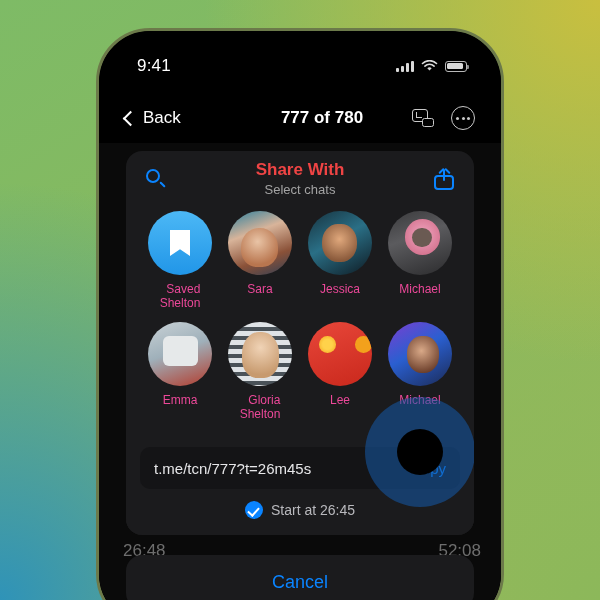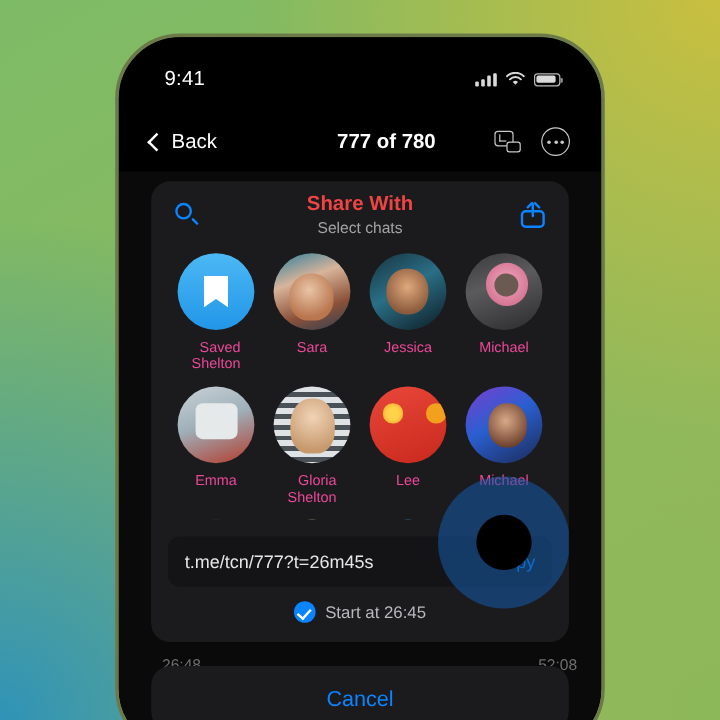--- a/index.html
+++ b/index.html
@@ -54,22 +54,22 @@
   .pip .inner{ position:absolute; right:0; bottom:0; width:12px; height:9px;
     border:1.6px solid #c9c9c9; border-radius:2.5px; background:#000; }
   .pip .arw{ position:absolute; left:4px; top:2.5px; width:6px; height:6px;
     border-left:1.5px solid #c9c9c9; border-bottom:1.5px solid #c9c9c9; }
   .more{ width:24px; height:24px; border:1.6px solid #c9c9c9; border-radius:50%;
     display:flex; align-items:center; justify-content:center; gap:2.5px; cursor:pointer; }
   .more span{ width:3px; height:3px; background:#c9c9c9; border-radius:50%; }
 
   
   .video-area{ position:absolute; top:112px; left:0; right:0; bottom:0; background:#0a0a0a; }
-  .time-row{ position:absolute; left:16px; right:0; bottom:64px; display:flex;
-    justify-content:space-between; padding:0 20px; color:#6e6e6e; font-size:13px; }
+  .time-row{ position:absolute; left:4px; right:0; bottom:64px; display:flex;
+    justify-content:space-between; padding:0 20px; color:#6e6e6e; font-size:17px; }
 
   
   .sheet{ position:absolute; left:27px; right:27px; top:120px; height:384px;
     background:#1b1b1d; border-radius:16px; overflow:hidden; }
 
   .sheet-head{ position:relative; height:58px; }
   .search-icon{ position:absolute; left:20px; top:18px; width:19px; height:19px; cursor:pointer; }
   .search-icon .ring{ position:absolute; left:0; top:0; width:14px; height:14px;
     border:2px solid #0a84ff; border-radius:50%; }
   .search-icon .hdl{ position:absolute; right:0; bottom:0; width:7px; height:2px;

